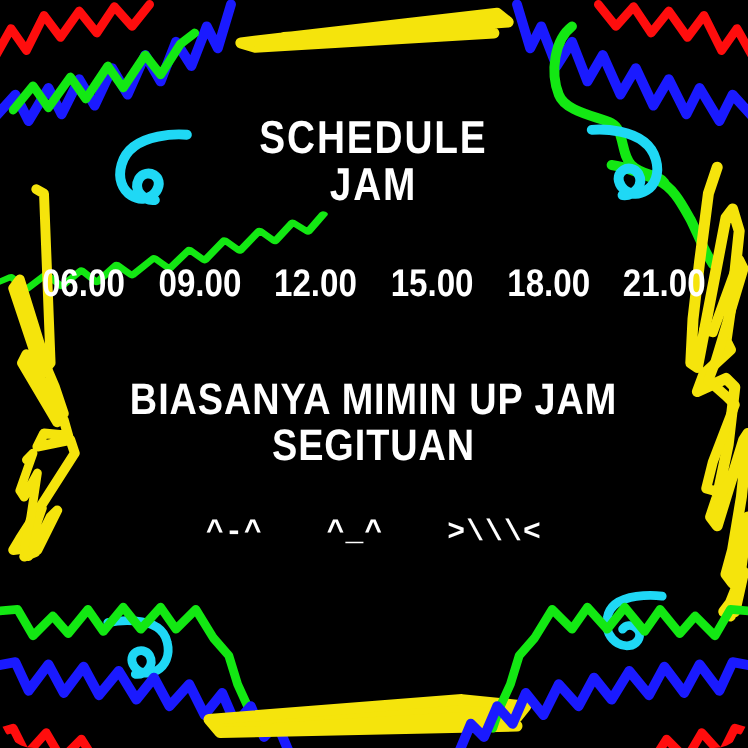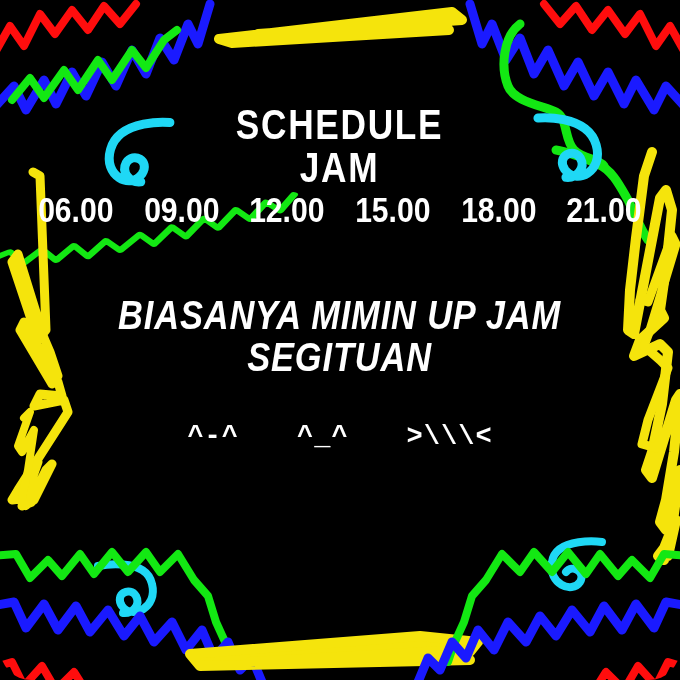--- a/index.html
+++ b/index.html
@@ -39,39 +39,39 @@
   .title-line {
     font-family: "Liberation Sans Narrow", "Liberation Sans", sans-serif;
     font-size: 42px;
     font-weight: 700;
     letter-spacing: 2px;
     transform: scaleX(0.84);
     color: #ffffff;
     white-space: nowrap;
   }
   .times-row {
+    margin-top: 48px;
     display: flex;
     justify-content: center;
     align-items: baseline;
     gap: 18px;
   }
   .time-slot {
     font-family: "Liberation Sans Narrow", "Liberation Sans", sans-serif;
     font-size: 35px;
     font-weight: 700;
     letter-spacing: 0px;
     transform: scaleX(0.86);
     color: #ffffff;
     white-space: nowrap;
   }
   .message-block {
     margin-top: 64px;
     text-align: center;
     line-height: 1.05;
-    font-style: italic;
   }
   .message-line {
     font-family: "Liberation Sans Narrow", "Liberation Sans", sans-serif;
     font-size: 40px;
     font-weight: 700;
     letter-spacing: 1px;
     transform: scaleX(0.86);
     color: #ffffff;
     white-space: nowrap;
   }

